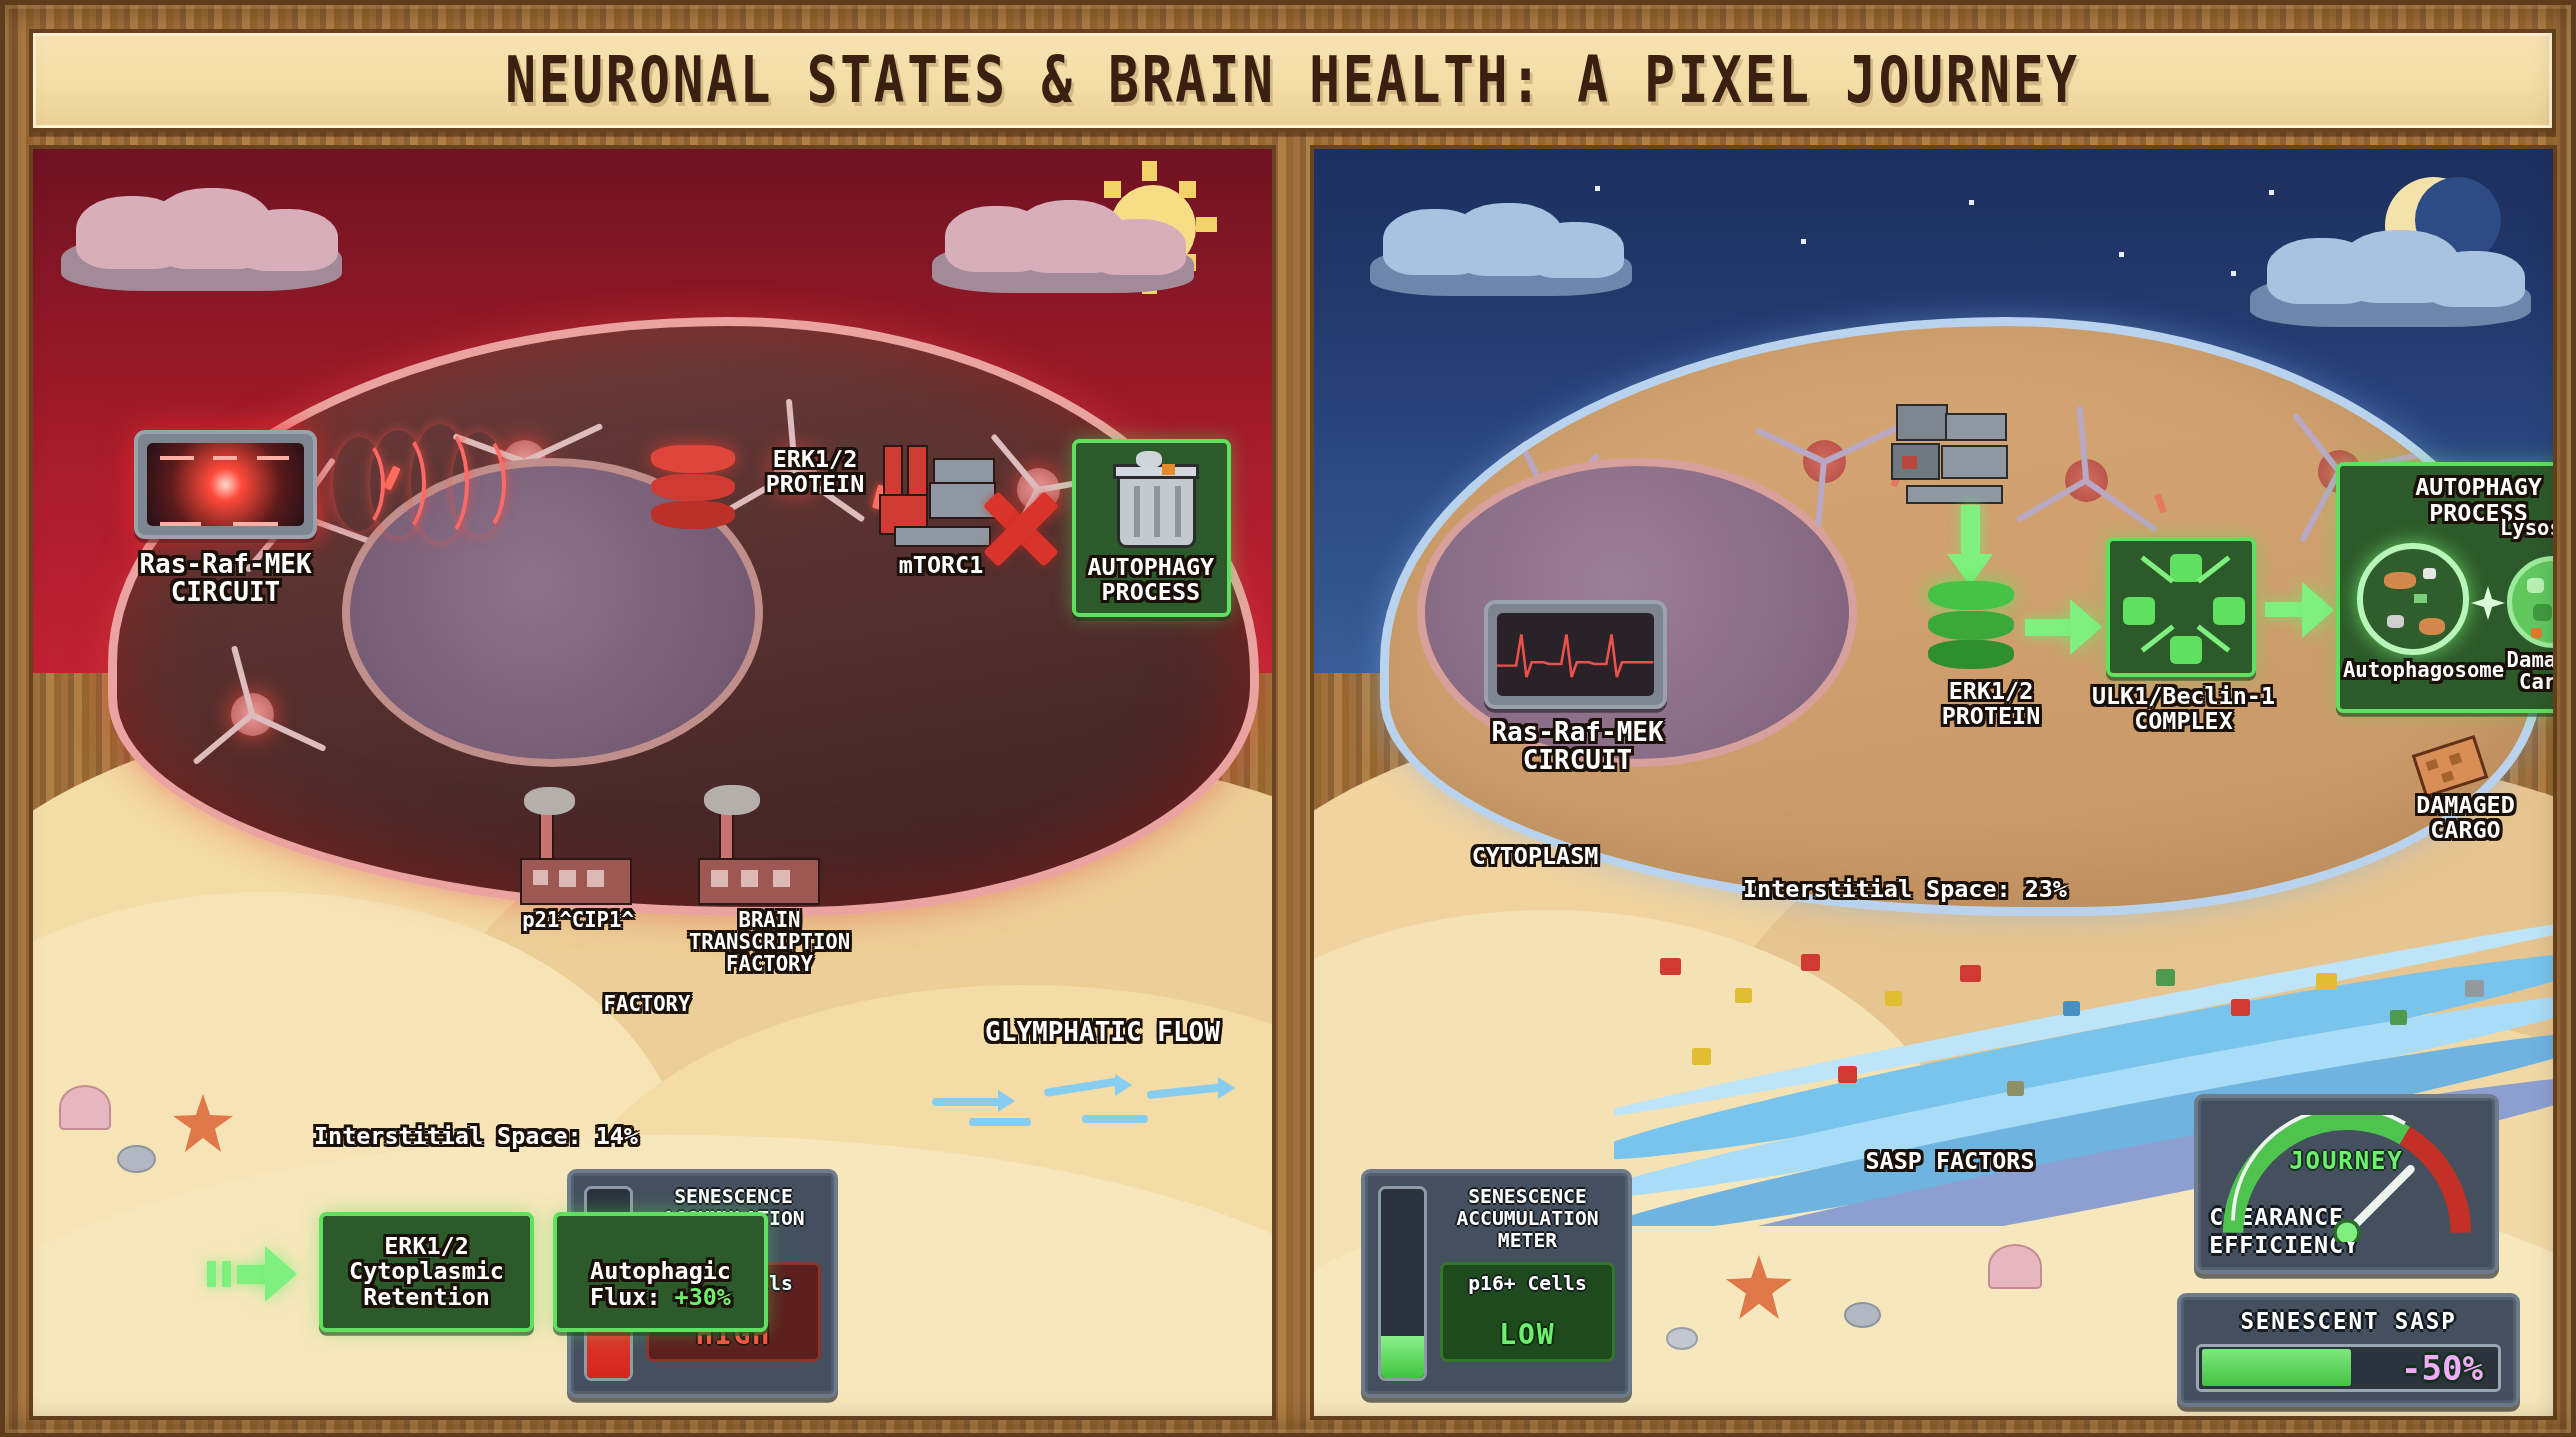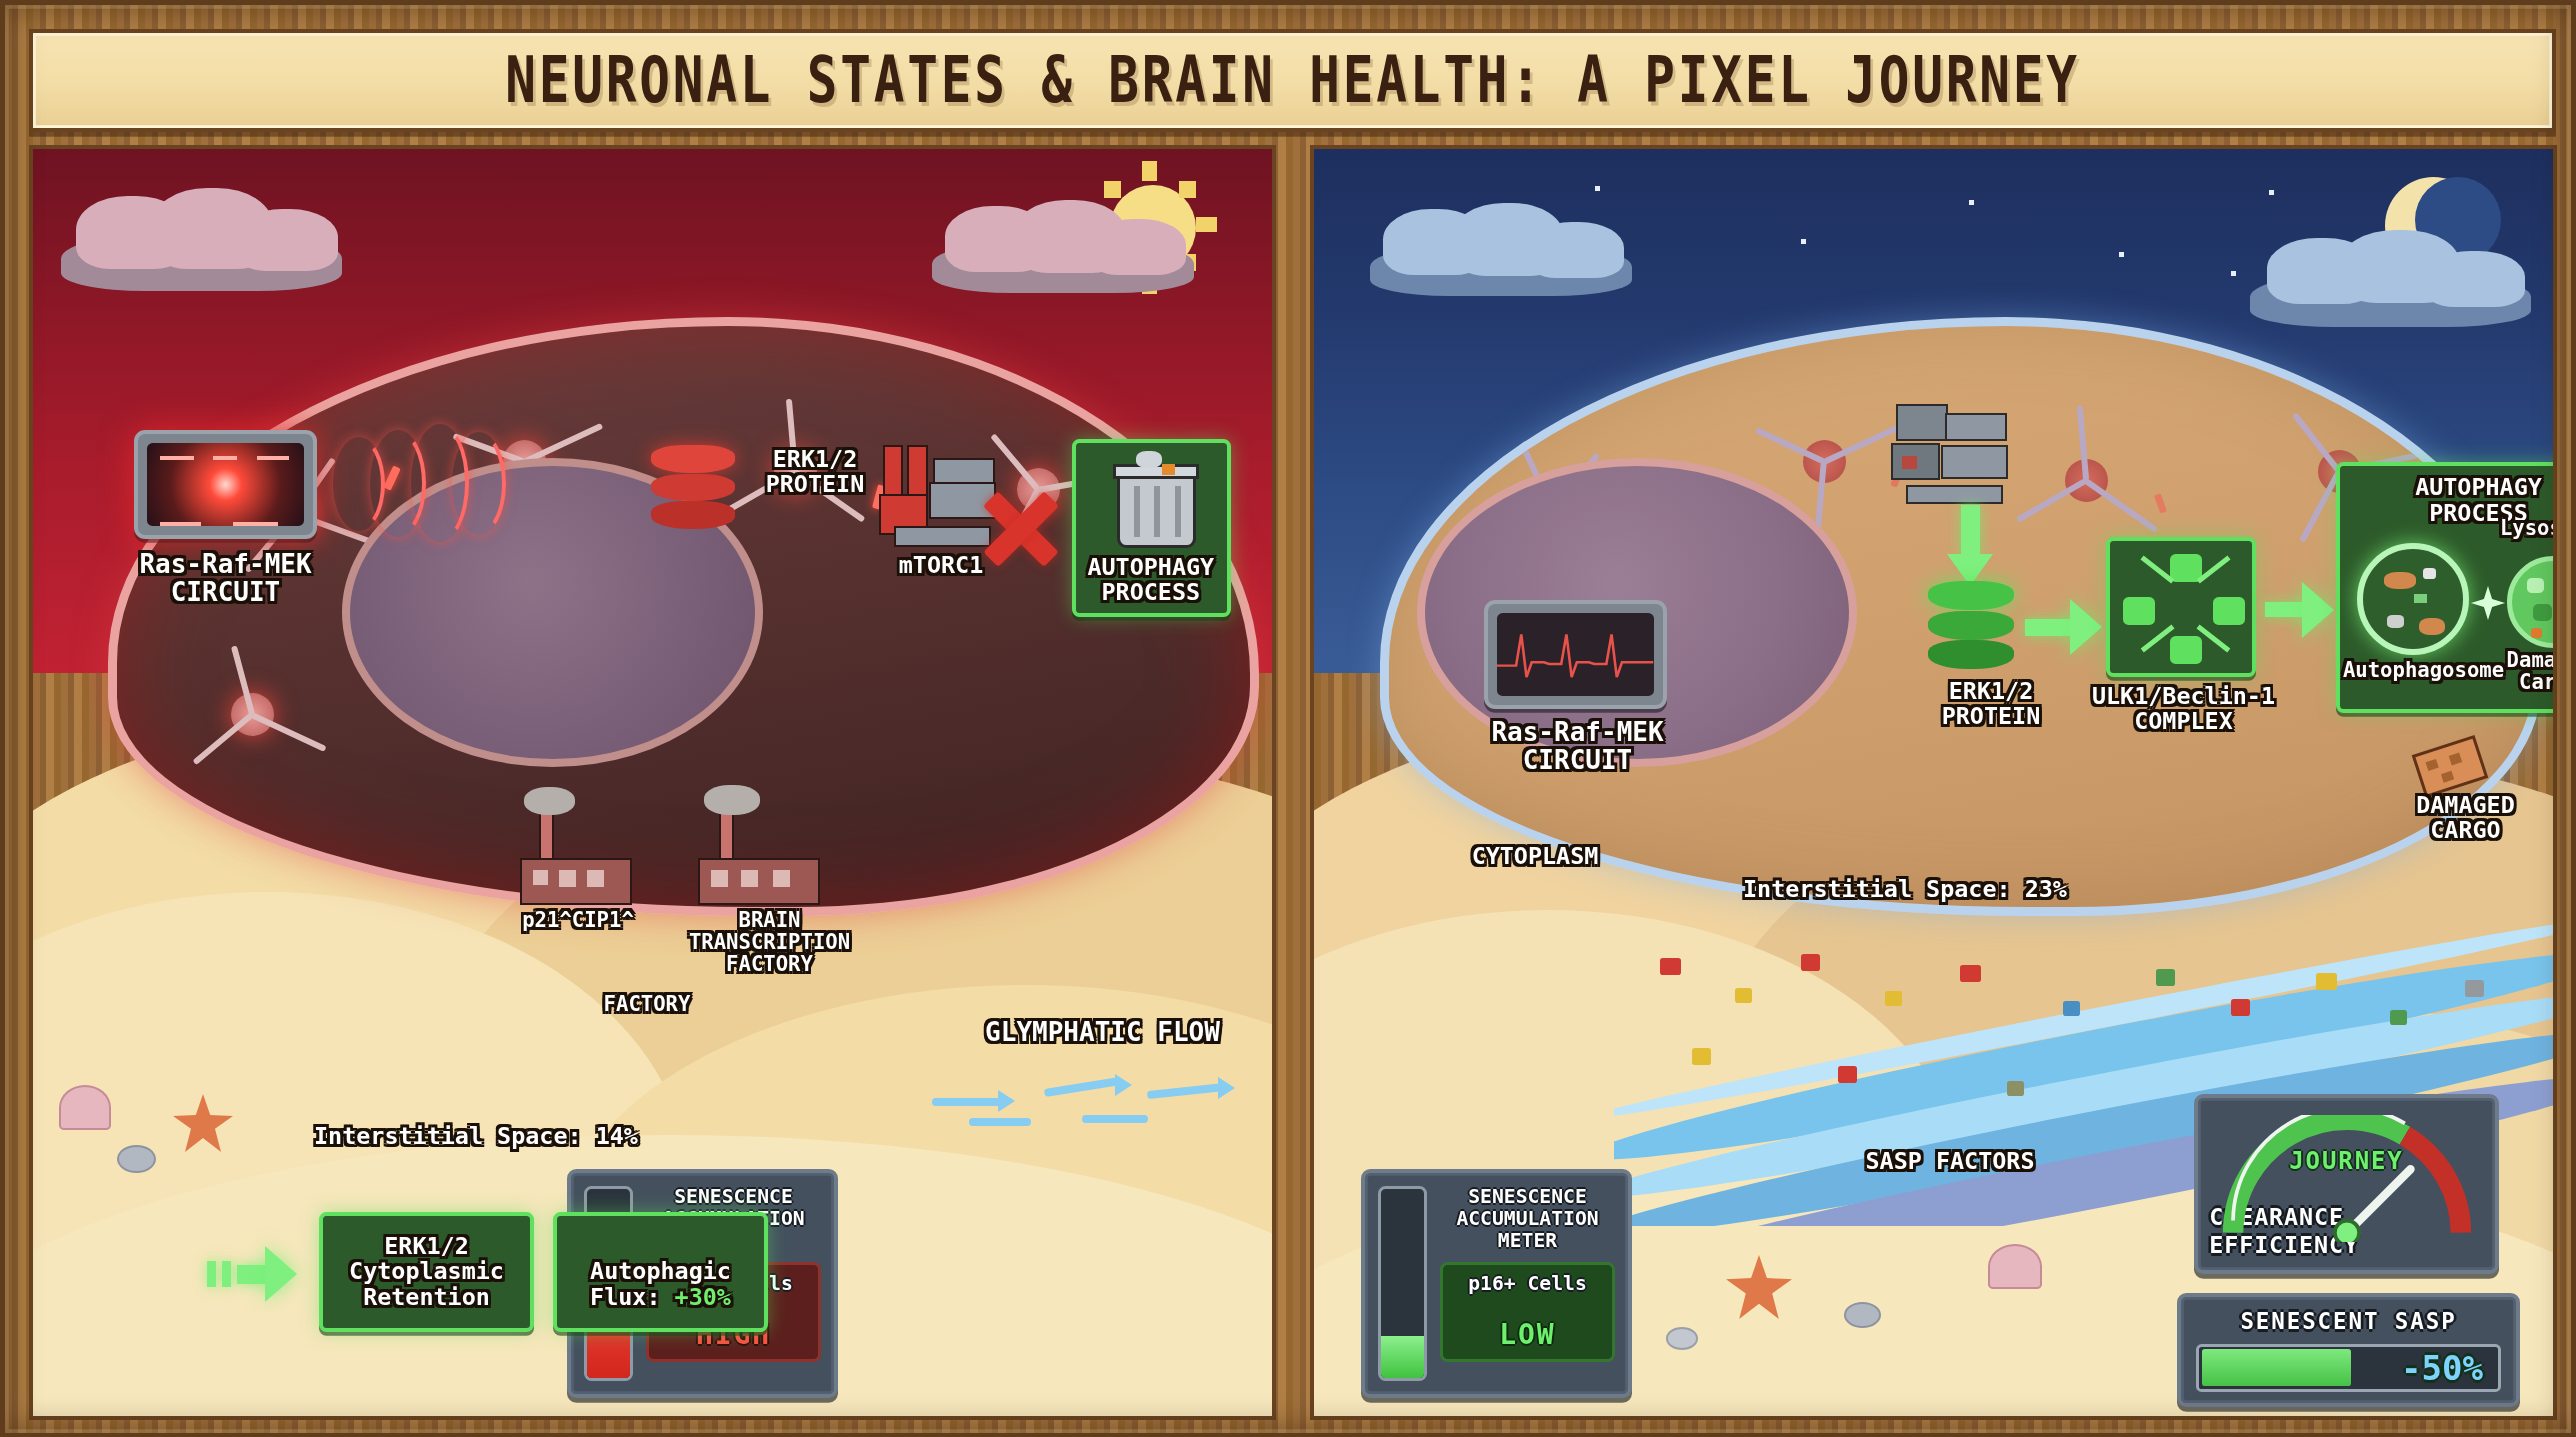--- a/index.html
+++ b/index.html
@@ -152,21 +152,21 @@
     text-shadow:-2.8px 0 0 #161c22,2.8px 0 0 #161c22,0 -2.8px 0 #161c22,0 2.8px 0 #161c22;}
   .load-panel{
     position:absolute;background:#44505e;border:4.7px solid #6e7b8a;border-radius:9.4px;
     box-shadow:0 4.7px 0 rgba(15,22,30,.6), inset 0 0 0 2.8px rgba(140,160,180,.22);
     display:flex;flex-direction:column;align-items:center;justify-content:center;gap:9.4px;padding:11.2px 15px;
   }
   .load-title{color:#fff;font-weight:bold;font-size:22.5px;letter-spacing:1.9px;
     text-shadow:-2.8px 0 0 #161c22,2.8px 0 0 #161c22,0 -2.8px 0 #161c22,0 2.8px 0 #161c22;}
   .load-track{width:100%;height:52px;background:#2b333d;border:3.7px solid #9aa6b2;border-radius:5.6px;position:relative;overflow:hidden;display:flex;align-items:center;}
   .load-fill{position:absolute;left:2.8px;top:2.8px;bottom:2.8px;background:linear-gradient(180deg,#7ee87e,#46c246);border-radius:2.8px;}
-  .load-val{position:absolute;right:15px;font-weight:bold;font-size:34px;color:#7dd3fc;
+  .load-val{position:absolute;right:15px;font-weight:bold;font-size:34px;color:#f0abfc;
     text-shadow:-2.8px 0 0 #12301a,2.8px 0 0 #12301a,0 -2.8px 0 #12301a,0 2.8px 0 #12301a;}
 
   
   .bottle{position:absolute;}
   .bottle .cap{position:absolute;left:20.6px;top:0;width:71px;height:49px;background:#cdd6e0;border:4.7px solid #2a1c12;border-radius:5.6px 5.6px 1.9px 1.9px;}
   .bottle .neck{position:absolute;left:28px;top:45px;width:56px;height:24px;background:#7a3f16;border:4.7px solid #2a1c12;}
   .bottle .body{position:absolute;left:0;top:64px;width:112px;height:183px;background:linear-gradient(100deg,#8a4417 0%,#a8571f 35%,#6e3510 100%);border:4.7px solid #2a1c12;border-radius:11.2px;}
   .bottle .label{position:absolute;left:3.7px;top:114px;width:105px;height:86px;background:#eef0f2;border:2.8px solid #b8bcc2;display:flex;flex-direction:column;align-items:center;justify-content:center;}
   .bottle .label .l1{font-weight:bold;font-size:25px;color:#1d140c;letter-spacing:0.9px;}
   .bottle .label .l2{font-weight:bold;font-size:15px;color:#1d140c;letter-spacing:0.9px;}

